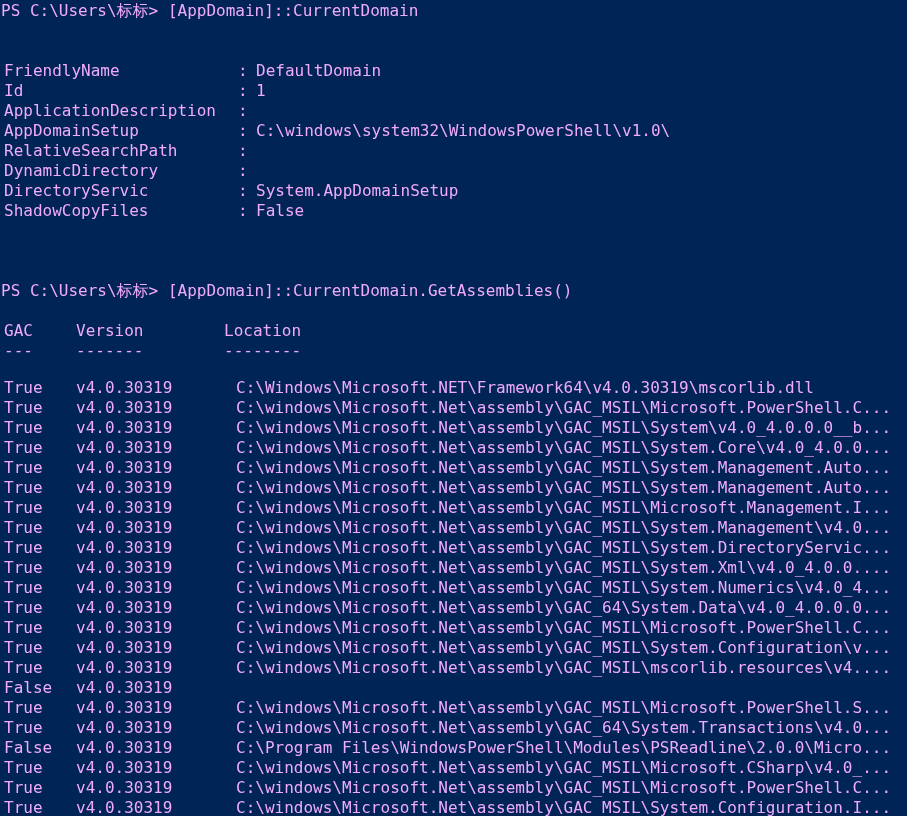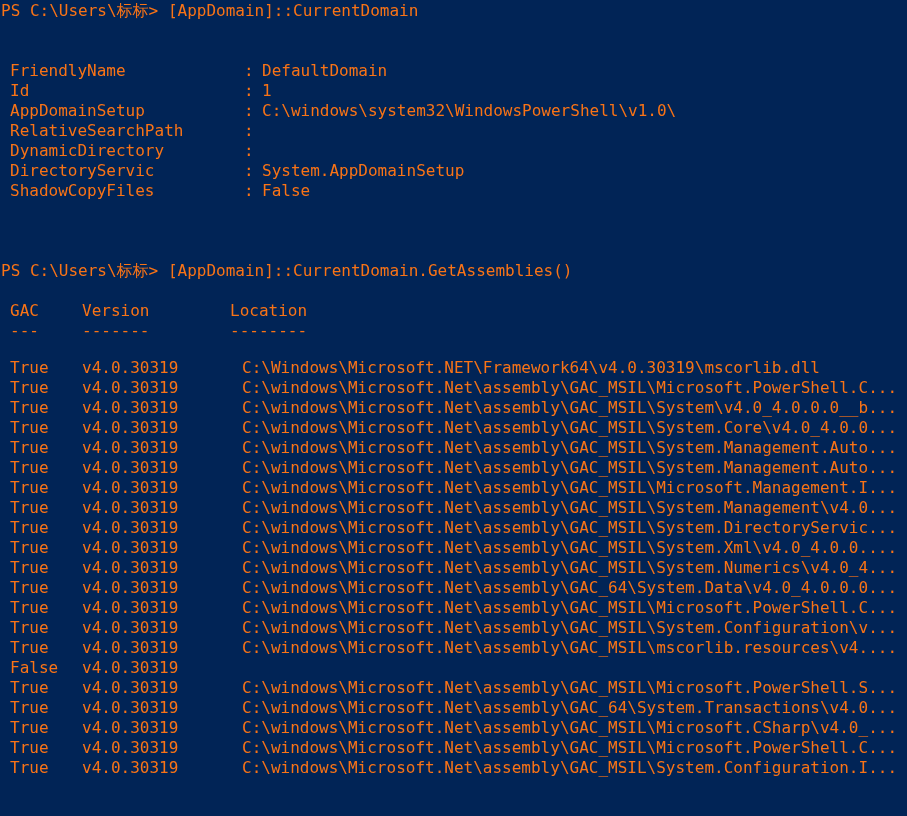--- a/index.html
+++ b/index.html
@@ -11,21 +11,21 @@
   body {
     width: 907px;
     height: 816px;
     overflow: hidden;
     font-family: "DejaVu Sans Mono", "Liberation Mono", monospace;
   }
   #console {
     width: 907px;
     height: 816px;
     background: #012456;
-    color: #f97316;
+    color: #f0abfc;
     font-family: "DejaVu Sans Mono", "Liberation Mono", monospace;
     font-size: 16px;
     line-height: 20px;
     box-sizing: border-box;
     padding: 1px 0 0 0;
     overflow: hidden;
     position: relative;
   }
   .line {
     white-space: pre;
@@ -38,21 +38,21 @@
   }
   .line.blank {
     height: 20px;
   }
   
   .row {
     white-space: pre;
     height: 20px;
     line-height: 20px;
     display: block;
-    padding-left: 10px;
+    padding-left: 4px;
   }
   .col-gac      { display: inline-block; width: 72px; margin-top: 17px; }
   .col-version  { display: inline-block; width: 148px; }
   .col-location { display: inline-block; margin-left: 12px; }
   .prop-name    { display: inline-block; width: 234px; }
   .prop-sep     { display: inline-block; width: 18px; }
   .prop-value   { display: inline-block; }
   .hdr-gac      { display: inline-block; width: 72px; }
   .hdr-version  { display: inline-block; width: 148px; }
   .hdr-location { display: inline-block; text-align: center; }
@@ -63,20 +63,21 @@
 <div id="console">
 
   <div class="line"><span>PS C:\Users\标标&gt;</span><span> </span><span>[AppDomain]::CurrentDomain</span></div>
 
   <div class="line blank"></div>
   <div class="line blank"></div>
 
   <div>
     <div class="row"><span class="prop-name">FriendlyName</span><span class="prop-sep">:</span><span class="prop-value">DefaultDomain</span></div>
     <div class="row"><span class="prop-name">Id</span><span class="prop-sep">:</span><span class="prop-value">1</span></div>
+    <div class="row"><span class="prop-name">ApplicationDescription</span><span class="prop-sep">:</span><span class="prop-value"></span></div>
     <div class="row"><span class="prop-name">AppDomainSetup</span><span class="prop-sep">:</span><span class="prop-value">C:\windows\system32\WindowsPowerShell\v1.0\</span></div>
     <div class="row"><span class="prop-name">RelativeSearchPath</span><span class="prop-sep">:</span><span class="prop-value"></span></div>
     <div class="row"><span class="prop-name">DynamicDirectory</span><span class="prop-sep">:</span><span class="prop-value"></span></div>
     <div class="row"><span class="prop-name">DirectoryServic</span><span class="prop-sep">:</span><span class="prop-value">System.AppDomainSetup</span></div>
     <div class="row"><span class="prop-name">ShadowCopyFiles</span><span class="prop-sep">:</span><span class="prop-value">False</span></div>
   </div>
 
   <div class="line blank"></div>
   <div class="line blank"></div>
   <div class="line blank"></div>
@@ -100,18 +101,19 @@
     <div class="row"><span class="col-gac">True</span><span class="col-version">v4.0.30319</span><span class="col-location">C:\windows\Microsoft.Net\assembly\GAC_MSIL\System.DirectoryServic...</span></div>
     <div class="row"><span class="col-gac">True</span><span class="col-version">v4.0.30319</span><span class="col-location">C:\windows\Microsoft.Net\assembly\GAC_MSIL\System.Xml\v4.0_4.0.0....</span></div>
     <div class="row"><span class="col-gac">True</span><span class="col-version">v4.0.30319</span><span class="col-location">C:\windows\Microsoft.Net\assembly\GAC_MSIL\System.Numerics\v4.0_4...</span></div>
     <div class="row"><span class="col-gac">True</span><span class="col-version">v4.0.30319</span><span class="col-location">C:\windows\Microsoft.Net\assembly\GAC_64\System.Data\v4.0_4.0.0.0...</span></div>
     <div class="row"><span class="col-gac">True</span><span class="col-version">v4.0.30319</span><span class="col-location">C:\windows\Microsoft.Net\assembly\GAC_MSIL\Microsoft.PowerShell.C...</span></div>
     <div class="row"><span class="col-gac">True</span><span class="col-version">v4.0.30319</span><span class="col-location">C:\windows\Microsoft.Net\assembly\GAC_MSIL\System.Configuration\v...</span></div>
     <div class="row"><span class="col-gac">True</span><span class="col-version">v4.0.30319</span><span class="col-location">C:\windows\Microsoft.Net\assembly\GAC_MSIL\mscorlib.resources\v4....</span></div>
     <div class="row"><span class="col-gac">False</span><span class="col-version">v4.0.30319</span><span class="col-location"></span></div>
     <div class="row"><span class="col-gac">True</span><span class="col-version">v4.0.30319</span><span class="col-location">C:\windows\Microsoft.Net\assembly\GAC_MSIL\Microsoft.PowerShell.S...</span></div>
     <div class="row"><span class="col-gac">True</span><span class="col-version">v4.0.30319</span><span class="col-location">C:\windows\Microsoft.Net\assembly\GAC_64\System.Transactions\v4.0...</span></div>
+    <div class="row"><span class="col-gac">False</span><span class="col-version">v4.0.30319</span><span class="col-location">C:\Program Files\WindowsPowerShell\Modules\PSReadline\2.0.0\Micro...</span></div>
     <div class="row"><span class="col-gac">True</span><span class="col-version">v4.0.30319</span><span class="col-location">C:\windows\Microsoft.Net\assembly\GAC_MSIL\Microsoft.CSharp\v4.0_...</span></div>
     <div class="row"><span class="col-gac">True</span><span class="col-version">v4.0.30319</span><span class="col-location">C:\windows\Microsoft.Net\assembly\GAC_MSIL\Microsoft.PowerShell.C...</span></div>
     <div class="row"><span class="col-gac">True</span><span class="col-version">v4.0.30319</span><span class="col-location">C:\windows\Microsoft.Net\assembly\GAC_MSIL\System.Configuration.I...</span></div>
   </div>
 
 </div>
 
 </body></html>

